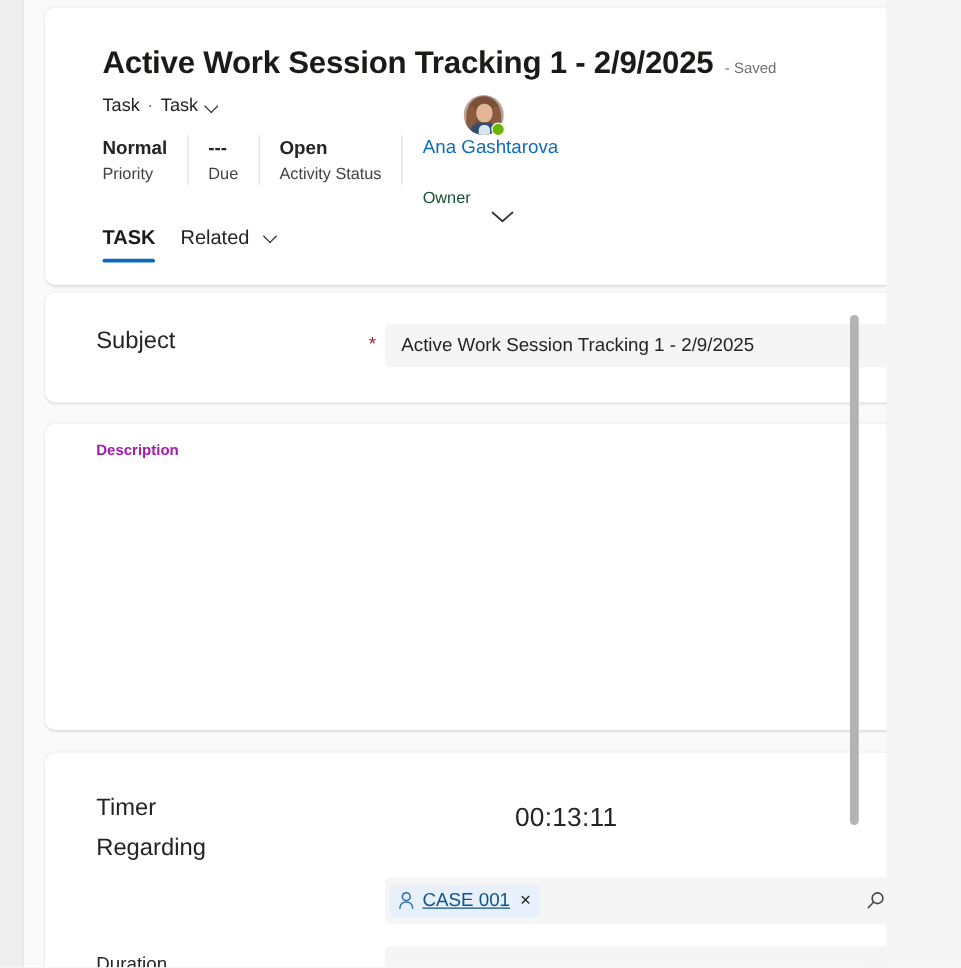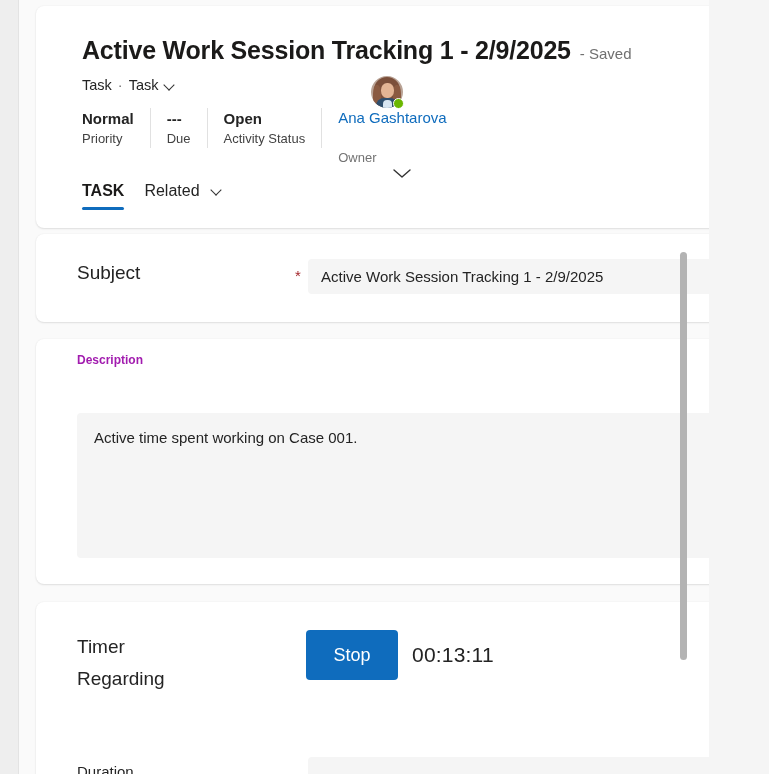--- a/index.html
+++ b/index.html
@@ -91,21 +91,21 @@
     align-items: baseline;
   }
   .record-title {
     font-size: 25px;
     font-weight: 700;
     color: #1b1a19;
     letter-spacing: -0.2px;
     white-space: nowrap;
   }
   .saved-state {
-    font-size: 15px;
+    font-size: 12px;
     color: #707070;
     margin-left: 9px;
     white-space: nowrap;
   }
 
   .entity-row {
     position: absolute;
     left: 46px;
     top: 71px;
     display: flex;
@@ -252,21 +252,21 @@
   .owner-text { display: flex; flex-direction: column; justify-content: center; gap: 20px; }
   .owner-name {
     font-size: 15px;
     color: #0f6cbd;
     line-height: 19px;
     white-space: nowrap;
     cursor: pointer;
   }
   .owner-label {
     font-size: 13px;
-    color: #737373;
+    color: #14532d;
     line-height: 17px;
     margin-top: 2px;
   }
   .owner-caret {
     margin-left: 20px;
     display: flex;
     align-items: center;
     cursor: pointer;
   }
   .owner-caret svg { display: block; }
@@ -565,31 +565,45 @@
 
     <div class="field-row field-label" id="subject-label">Subject</div>
     <div class="req-star" id="subject-star">*</div>
     <div class="input-box" id="subject-input">
       <span>Active Work Session Tracking 1 - 2/9/2025</span>
     </div>
 
     <div class="card" id="card-description"></div>
 
     <div class="section-title">Description</div>
-    <div id="description-input">
-      <span>Active time spent working on Case 001.</span>
+
+    <div class="card" id="card-timer"></div>
+
+    <div class="field-row field-label" id="timer-label">Timer</div>
+    <div id="timer-value">00:13:11</div>
+
+    <div class="field-row field-label" id="regarding-label">Regarding</div>
+    <div id="regarding-input">
+      <div class="lookup-chip">
+        <span class="chip-person-icon">
+          <svg width="14" height="15" viewBox="0 0 14 15" aria-hidden="true">
+            <circle cx="7" cy="4.3" r="3.1" fill="none" stroke="#2b6cb0" stroke-width="1.2"></circle>
+            <path d="M1.9 13.6 C1.9 10.3 4.2 8.6 7 8.6 C9.8 8.6 12.1 10.3 12.1 13.6" fill="none" stroke="#2b6cb0" stroke-width="1.2" stroke-linecap="round"></path>
+          </svg>
+        </span>
+        <span class="chip-link">CASE 001</span>
+        <span class="chip-remove">×</span>
+      </div>
+      <span class="lookup-search">
+        <svg width="17" height="17" viewBox="0 0 17 17" aria-hidden="true">
+          <circle cx="10" cy="6.6" r="4.3" fill="none" stroke="#444444" stroke-width="1.25"></circle>
+          <line x1="6.8" y1="9.8" x2="2.6" y2="14.2" stroke="#444444" stroke-width="1.25" stroke-linecap="round"></line>
+        </svg>
+      </span>
     </div>
-
-    <div class="card" id="card-timer"></div>
-
-    <div class="field-row field-label" id="timer-label">Timer</div>
-    <button id="stop-button">Stop</button>
-    <div id="timer-value">00:13:11</div>
-
-    <div class="field-row field-label" id="regarding-label">Regarding</div>
 
     <div id="duration-label">Duration</div>
     <div id="duration-input"></div>
 
   </div>
 
   <div class="scrollbar-track">
     <div class="scrollbar-thumb"></div>
   </div>
 

